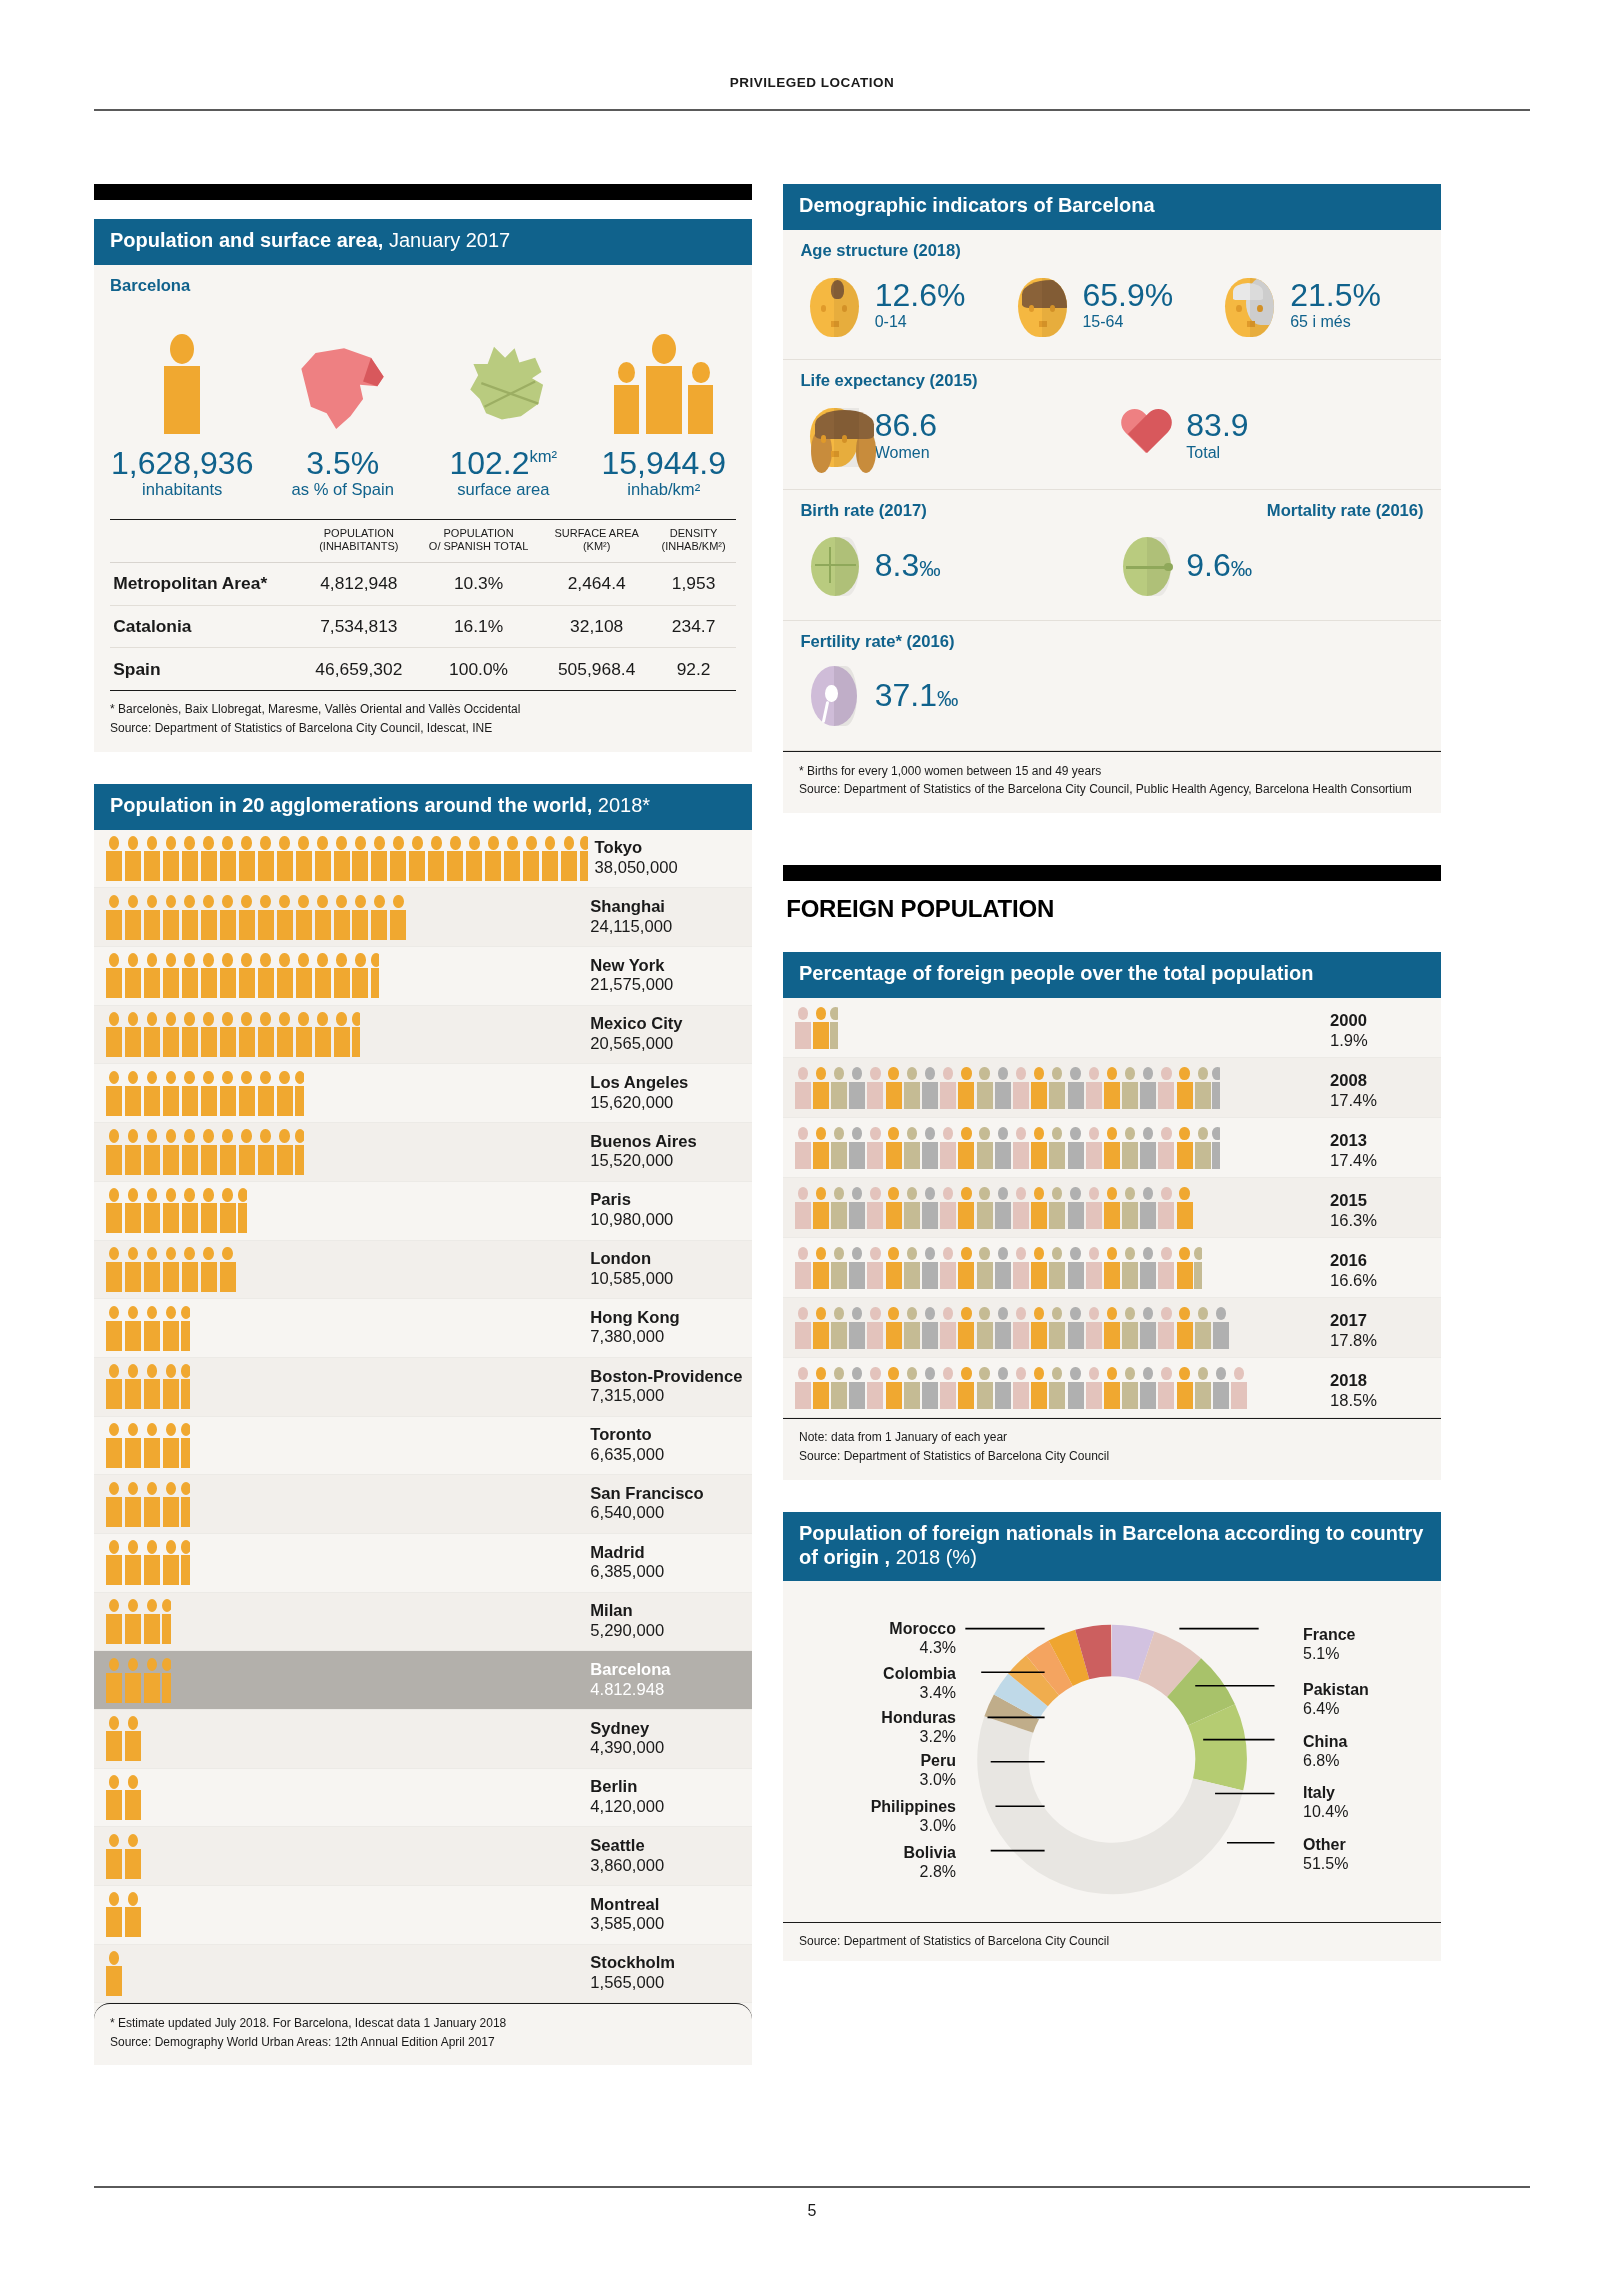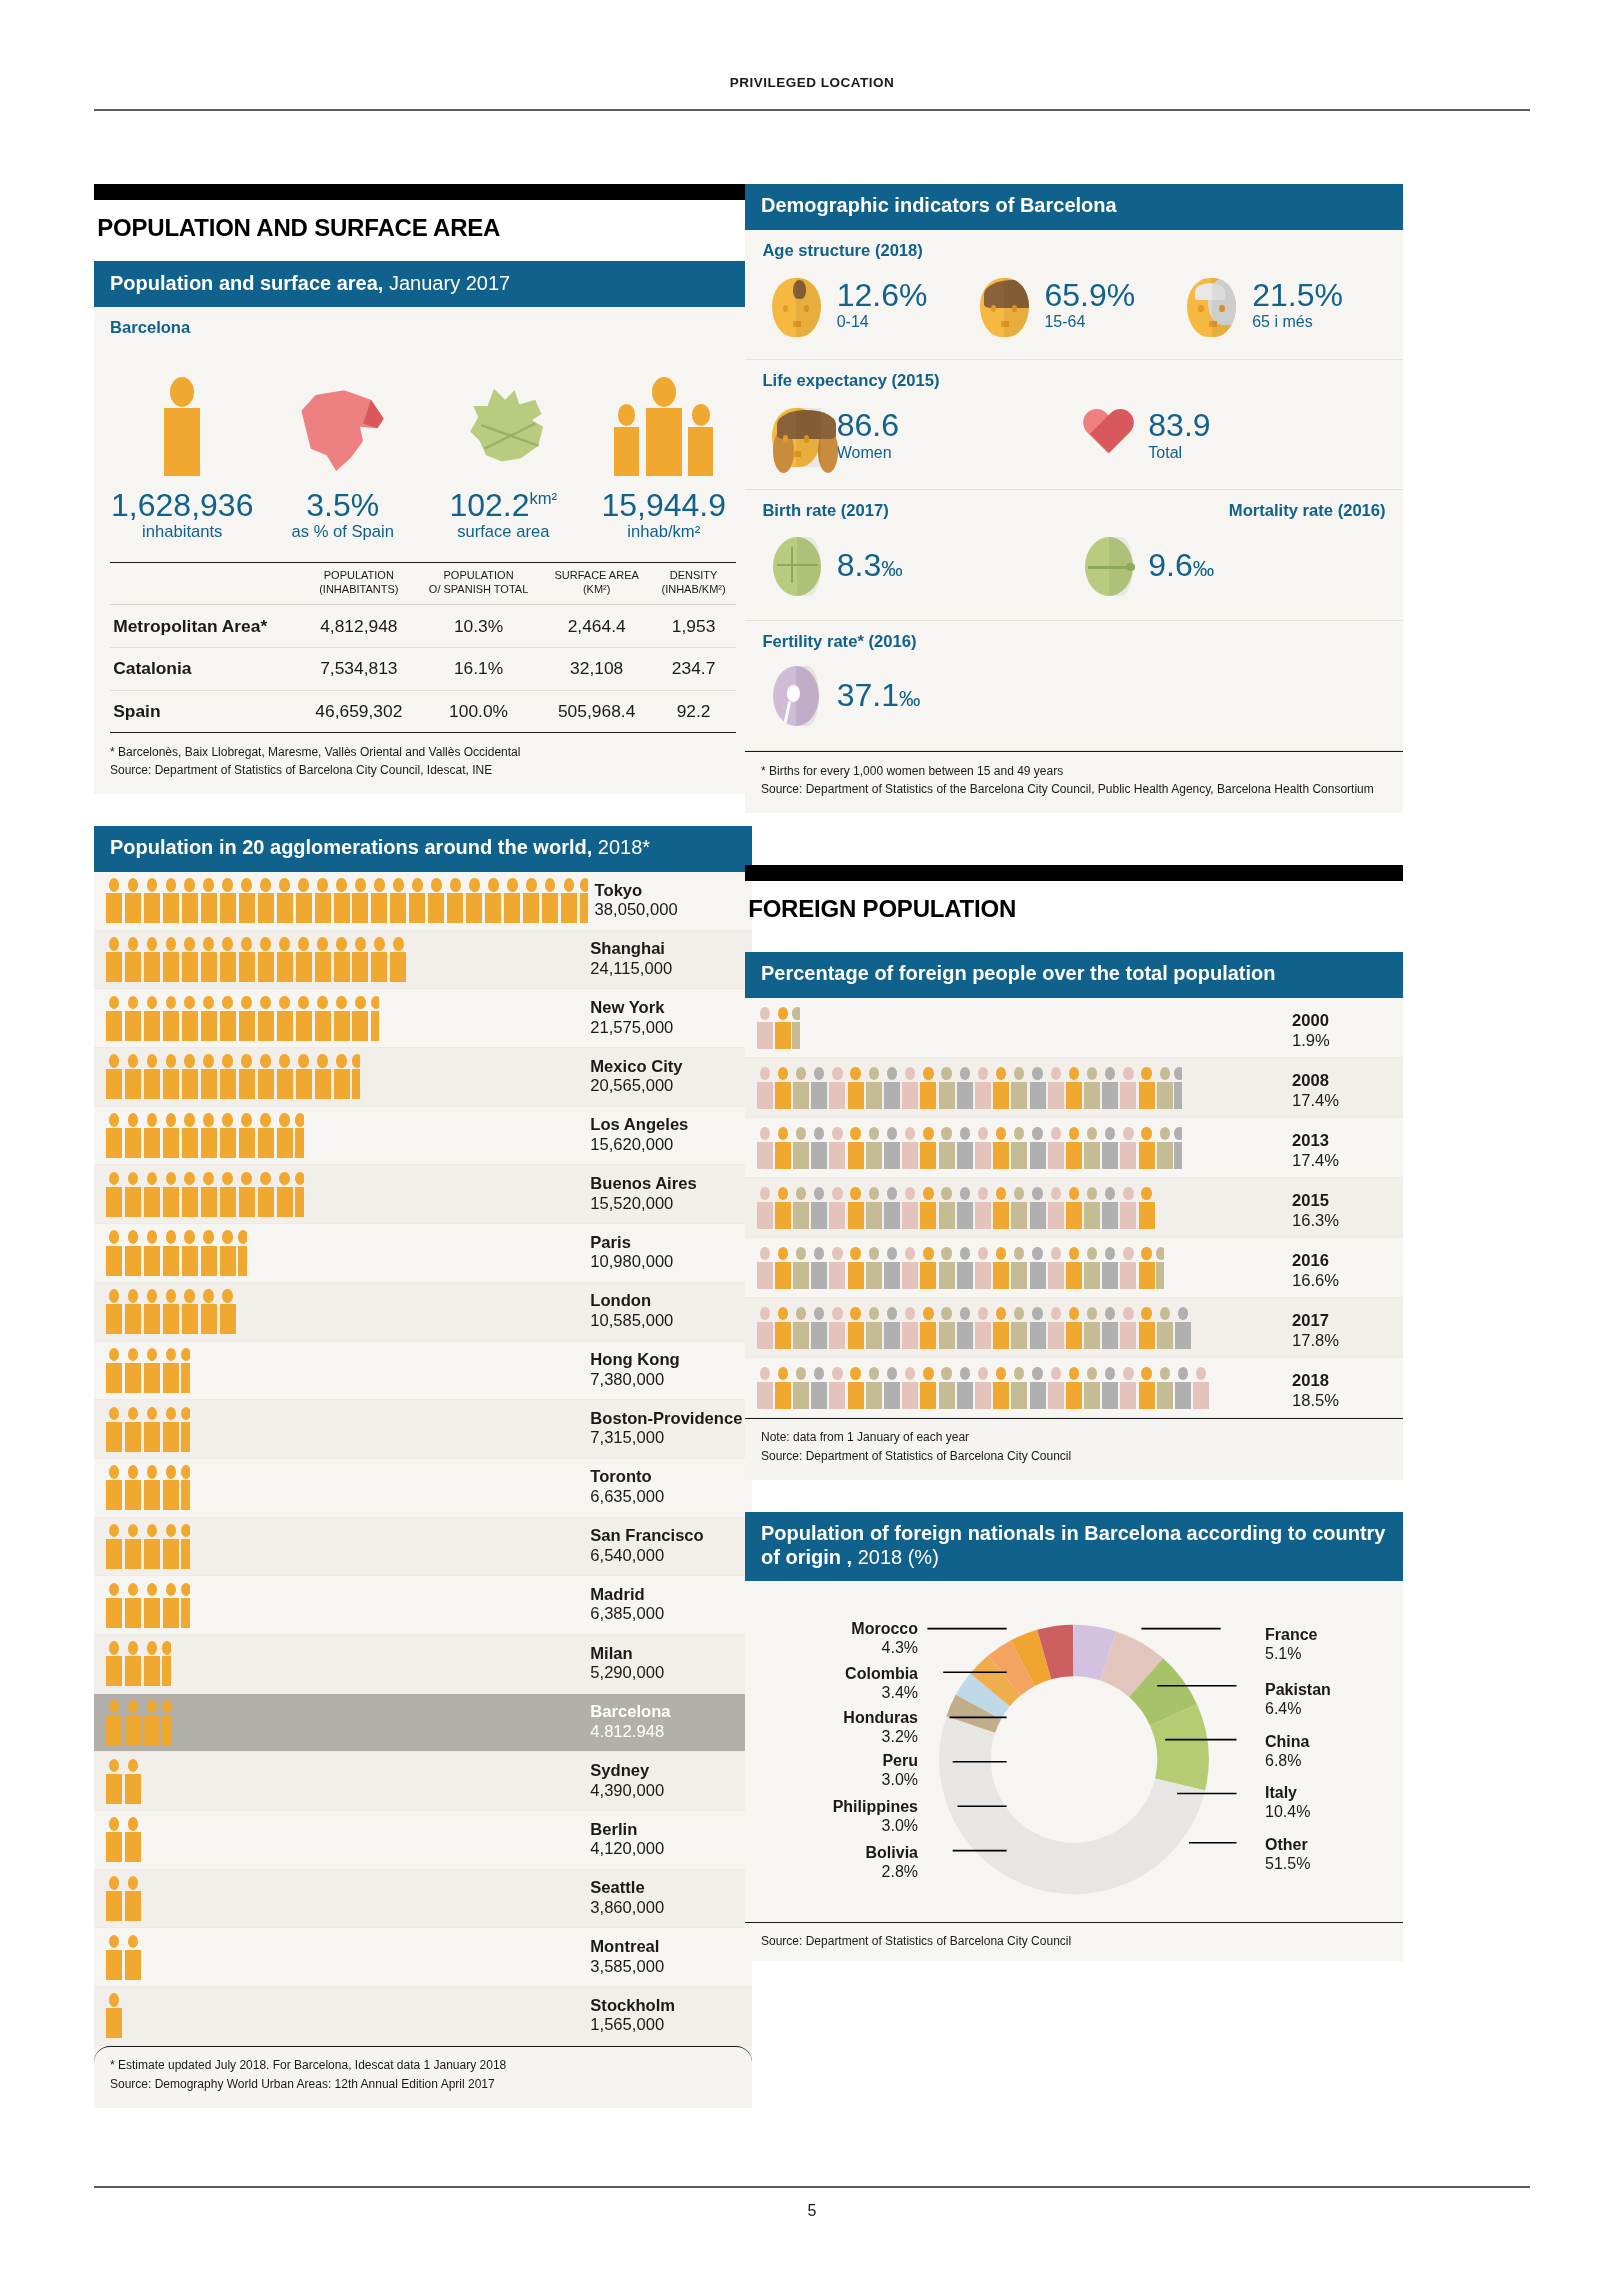--- a/index.html
+++ b/index.html
@@ -19,21 +19,21 @@
     font-size: 13.5px; font-weight: 700; letter-spacing: 0.5px;
     color: #1a1a1a;
   }
   .runhead-rule {
     position: absolute; top: 109px; left: 94px; width: 1436px;
     height: 1.6px; background: #5a5a5a;
   }
 
   
   .col-left  { position: absolute; left: 94px; top: 184px; width: 658px; }
-  .col-right { position: absolute; left: 745px; top: 184px; width: 658px; }
+  .col-right { position: absolute; left: 783px; top: 184px; width: 658px; }
 
   
   .blackbar { height: 16px; background: #000; width: 100%; }
   .sect-title {
     font-size: 24px; font-weight: 700; letter-spacing: -0.2px;
     color: #000; margin: 14.3px 0 0 3.2px;
   }
 
   
   .panel { width: 100%; background: #f6f4f1; }
@@ -209,21 +209,20 @@
 <body>
 
 <div class="page">
 
   <div class="runhead">PRIVILEGED LOCATION</div>
   <div class="runhead-rule"></div>
 
   <div class="col-left">
 
     <div class="blackbar"></div>
-    <div class="sect-title">POPULATION AND SURFACE AREA</div>
 
     <div class="panel" style="margin-top:19px;">
       <div class="panel-head">
         <span>Population and surface area,</span><span class="light"> January 2017</span>
       </div>
       <div class="panel-body">
         <div class="bcn-label">Barcelona</div>
 
         <div class="hero-row">
 

